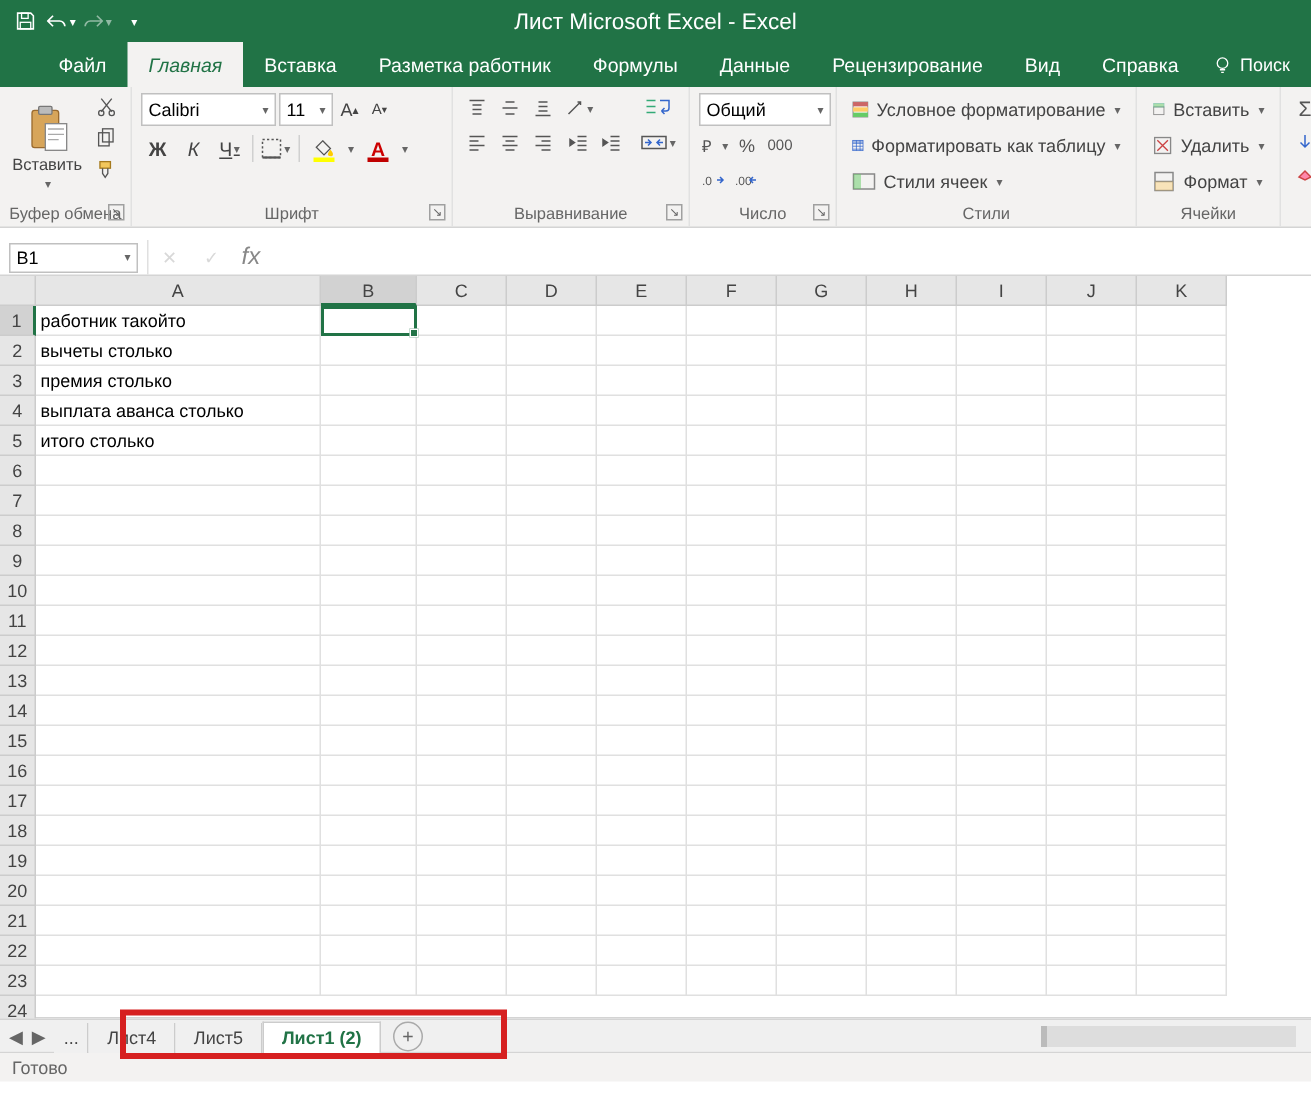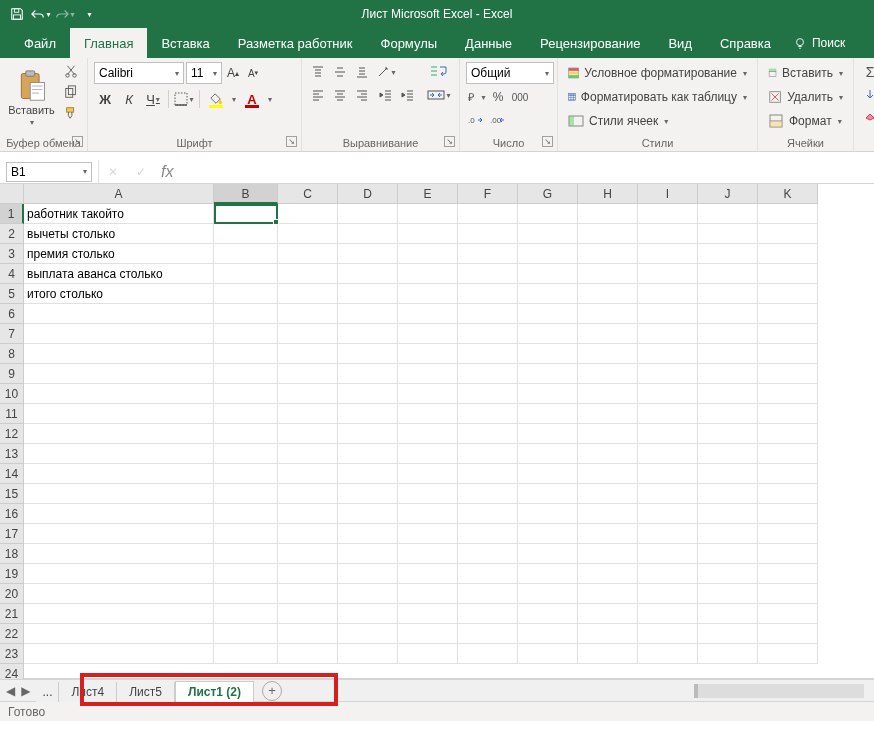--- a/index.html
+++ b/index.html
@@ -3,26 +3,26 @@
 <meta charset="utf-8">
 <style>
 * { box-sizing: border-box; margin: 0; padding: 0; }
 body { font-family: "Segoe UI", Tahoma, sans-serif; font-size: 12px; background: #fff; overflow: hidden; width: 874px; height: 743px; }
 
 
 .titlebar { background: #217346; height: 28px; display: flex; align-items: center; color: #fff; position: relative; }
 .qat { display: flex; align-items: center; gap: 2px; padding-left: 6px; }
 .qat-btn { width: 22px; height: 22px; display: flex; align-items: center; justify-content: center; color: #fff; }
 .qat-btn svg { fill: #fff; }
-.title-text { position: absolute; left: 50%; transform: translateX(-50%); font-size: 12px; white-space: nowrap; }
-
-
-.ribbon-tabs { background: #217346; display: flex; padding-left: 10px; height: 30px; }
+.title-text { position: absolute; left: 50%; transform: translateX(-50%); font-size: 15px; white-space: nowrap; }
+
+
+.ribbon-tabs { background: #217346; display: flex; padding-left: 25px; height: 30px; }
 .rtab { padding: 6px 14px; color: #fff; font-size: 13px; height: 30px; display: flex; align-items: center; }
-.rtab.active { background: #f3f2f1; color: #217346; }
+.rtab.active { background: #f3f2f1; color: #217346; font-style: italic; }
 .rtab.file { color: #fff; }
 .tell-me { display: flex; align-items: center; gap: 5px; color: #fff; margin-left: 8px; }
 .bulb { width: 14px; height: 14px; }
 
 
 .ribbon { background: #f3f2f1; border-bottom: 1px solid #d4d4d4; height: 94px; display: flex; }
 .group { border-right: 1px solid #e1e1e1; padding: 4px 6px 2px 6px; display: flex; flex-direction: column; justify-content: space-between; }
 .group-label { font-size: 11px; color: #666; text-align: center; padding-top: 2px; position: relative; }
 .group-label .dlg { position: absolute; right: -2px; top: 1px; width: 11px; height: 11px; border: 1px solid #a0a0a0; font-size: 8px; line-height: 9px; text-align: center; color: #666; }
 

